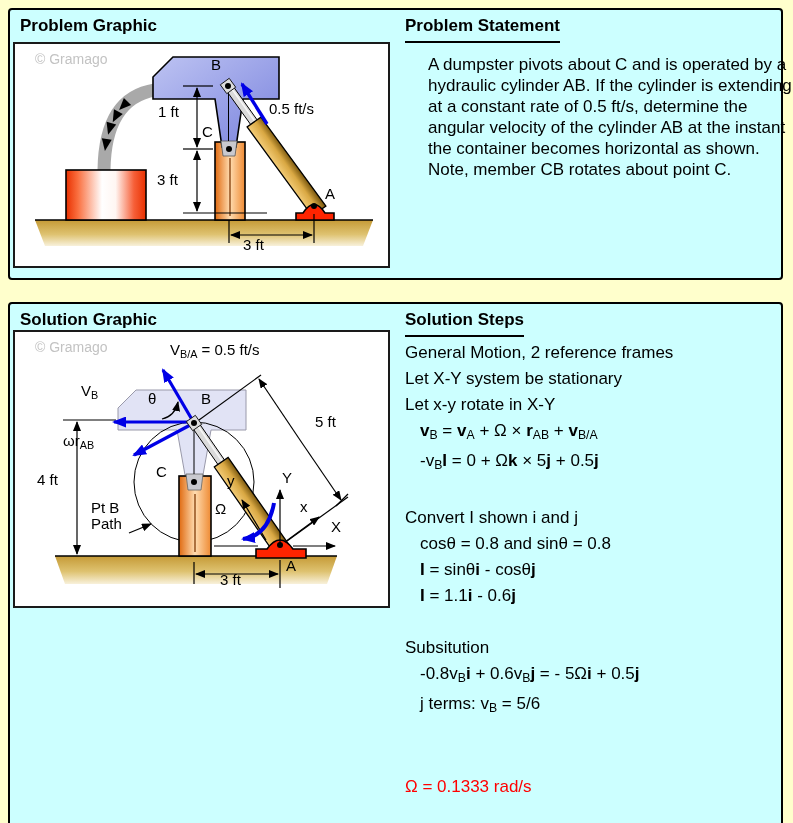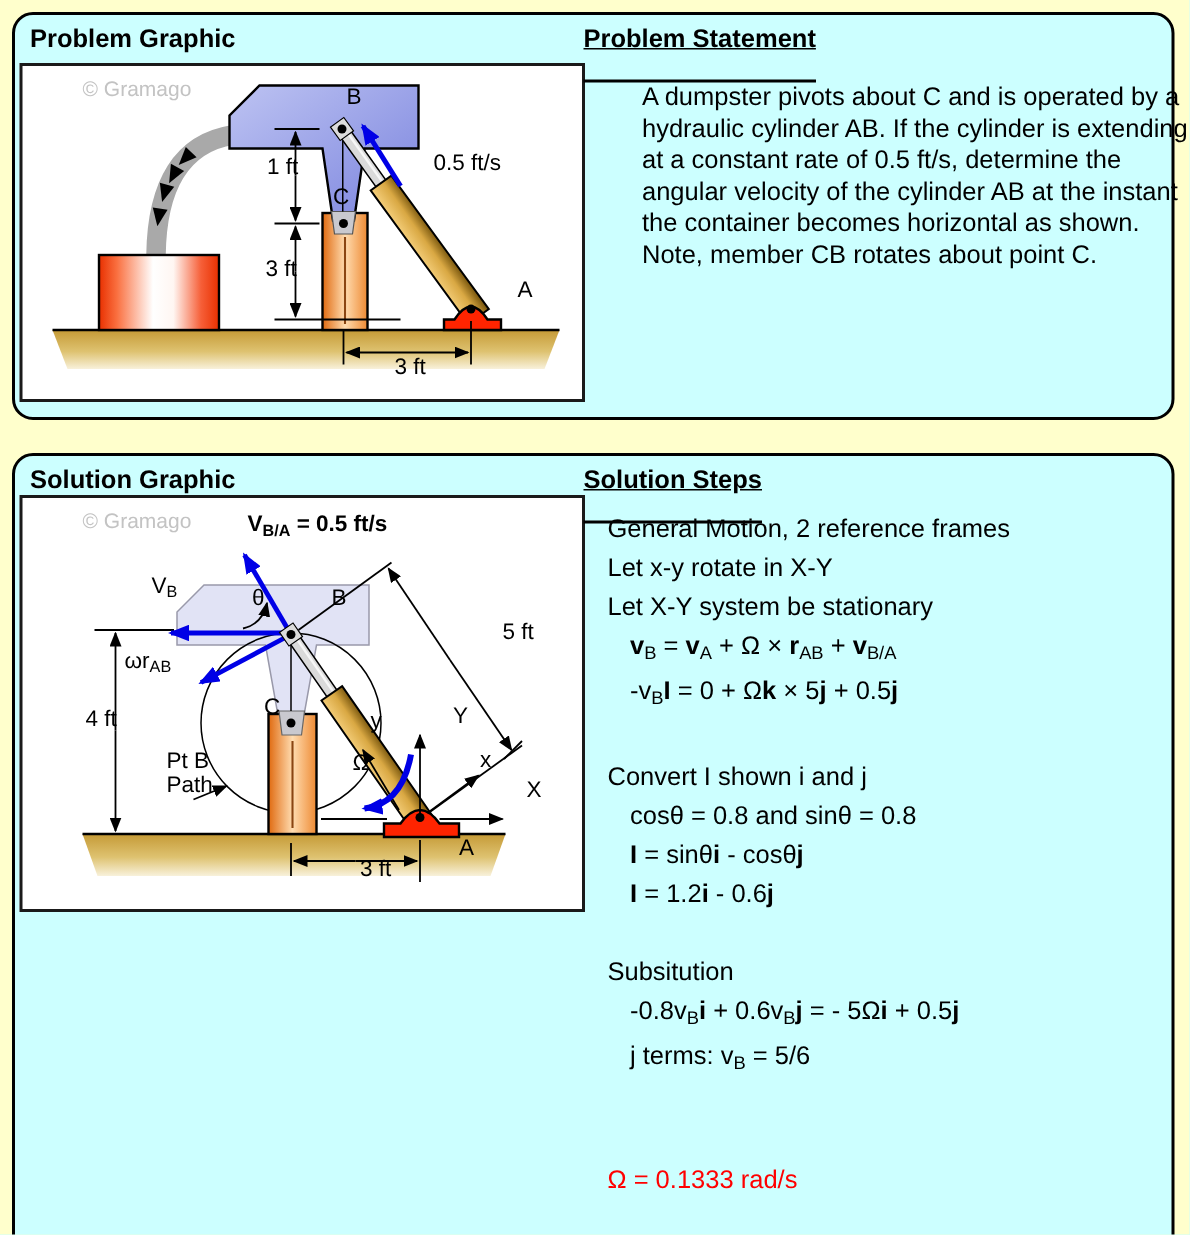--- a/index.html
+++ b/index.html
@@ -4,42 +4,42 @@
 <style>
   html,body{margin:0;padding:0;}
   body{
     width:793px;height:823px;position:relative;overflow:hidden;
     background:#FFFFCC;
     font-family:"Liberation Sans", sans-serif;
     color:#000;
   }
   .panel{
     position:absolute;left:8px;width:775px;box-sizing:border-box;
-    background:#CCFFFF;border:2px solid #000;border-radius:14px;
+    background:#CCFFFF;border:2px solid #000;border-radius:4px;
   }
   #panel-problem{top:8px;height:272px;}
   #panel-solution{top:302px;height:627px;}
   .graphic-title{
     position:absolute;left:10px;top:6px;
     font-size:17px;font-weight:bold;white-space:nowrap;
   }
   .section-title{
-    position:absolute;left:379px;top:6px;
+    position:absolute;left:395px;top:6px;
     font-size:17px;font-weight:bold;white-space:nowrap;
-    border-bottom:2px solid #000;padding-bottom:17px;text-decoration:underline;
+    border-bottom:2px solid #000;padding-bottom:5px;
   }
   .graphic-box{
     position:absolute;left:3px;width:377px;box-sizing:border-box;
     background:#FFFFFF;border:2px solid #1a1a1a;
   }
   #problem-box{top:32px;height:226px;}
   #solution-box{top:26px;height:278px;}
   .graphic-box svg{position:absolute;left:0;top:0;}
   .glabel{
-    position:absolute;font-size:15px;line-height:1.05;white-space:nowrap;margin-left:20px;
+    position:absolute;font-size:15px;line-height:1.05;white-space:nowrap;
   }
   .watermark{color:#C3C3C3;font-size:14px;}
   .sb{font-size:0.72em;vertical-align:-0.28em;letter-spacing:0;}
   .b{font-weight:bold;}
   .statement{
     position:absolute;left:418px;top:44px;width:375px;
     font-size:17px;line-height:21px;
   }
   .steps{
     position:absolute;left:395px;top:36px;width:378px;
@@ -255,21 +255,21 @@
 
       <g>
         <rect x="173.5" y="85.5" width="11" height="11" transform="rotate(55 179 91)" fill="#DCDCDC" stroke="#000" stroke-width="0.8"></rect>
         <circle cx="179" cy="91" r="3" fill="#000"></circle>
         <circle cx="179" cy="150" r="3" fill="#000"></circle>
         <circle cx="265" cy="213" r="3" fill="#000"></circle>
       </g>
     </svg>
 
     <div class="glabel watermark" style="left:20px;top:8px;">© Gramago</div>
-    <div class="glabel" style="left:130px;top:10px;font-weight:bold;"><span>V</span><span class="sb">B/A</span><span> = 0.5 ft/s</span></div>
+    <div class="glabel" style="left:155px;top:10px;"><span>V</span><span class="sb">B/A</span><span> = 0.5 ft/s</span></div>
     <div class="glabel" style="left:66px;top:51px;"><span>V</span><span class="sb">B</span></div>
     <div class="glabel" style="left:133px;top:59px;">θ</div>
     <div class="glabel" style="left:186px;top:59px;">B</div>
     <div class="glabel" style="left:300px;top:82px;">5 ft</div>
     <div class="glabel" style="left:48px;top:101px;"><span>ωr</span><span class="sb">AB</span></div>
     <div class="glabel" style="left:141px;top:132px;">C</div>
     <div class="glabel" style="left:22px;top:140px;">4 ft</div>
     <div class="glabel" style="left:212px;top:141px;">y</div>
     <div class="glabel" style="left:267px;top:138px;">Y</div>
     <div class="glabel" style="left:200px;top:169px;">Ω</div>
@@ -279,29 +279,29 @@
       <div>Pt B</div>
       <div>Path</div>
     </div>
     <div class="glabel" style="left:205px;top:240px;">3 ft</div>
     <div class="glabel" style="left:271px;top:226px;">A</div>
   </div>
 
   <div class="section-title">Solution Steps</div>
   <div class="steps">
       <div class="step-line"><span>General Motion, 2 reference frames</span></div>
+      <div class="step-line"><span>Let X-Y system be stationary</span></div>
       <div class="step-line"><span>Let x-y rotate in X-Y</span></div>
-      <div class="step-line"><span>Let X-Y system be stationary</span></div>
       <div class="step-line ind"><span class="b">v</span><span class="sb">B</span><span> = </span><span class="b">v</span><span class="sb">A</span><span> + Ω × </span><span class="b">r</span><span class="sb">AB</span><span> + </span><span class="b">v</span><span class="sb">B/A</span></div>
       <div class="step-line ind"><span>-v</span><span class="sb">B</span><span class="b">I</span><span> = 0 + Ω</span><span class="b">k</span><span> × 5</span><span class="b">j</span><span> + 0.5</span><span class="b">j</span></div>
       <div class="step-line gap"></div>
       <div class="step-line"><span>Convert I shown i and j</span></div>
       <div class="step-line ind"><span>cosθ = 0.8 and sinθ = 0.8</span></div>
       <div class="step-line ind"><span class="b">I</span><span> = sinθ</span><span class="b">i</span><span> - cosθ</span><span class="b">j</span></div>
-      <div class="step-line ind"><span class="b">I</span><span> = 1.2</span><span class="b">i</span><span> - 0.6</span><span class="b">j</span></div>
+      <div class="step-line ind"><span class="b">I</span><span> = 1.1</span><span class="b">i</span><span> - 0.6</span><span class="b">j</span></div>
       <div class="step-line gap"></div>
       <div class="step-line"><span>Subsitution</span></div>
       <div class="step-line ind"><span>-0.8v</span><span class="sb">B</span><span class="b">i</span><span> + 0.6v</span><span class="sb">B</span><span class="b">j</span><span> = - 5Ω</span><span class="b">i</span><span> + 0.5</span><span class="b">j</span></div>
       <div class="step-line ind"><span>j terms: v</span><span class="sb">B</span><span> = 5/6</span></div>
       <div class="step-line gap"></div>
       <div class="step-line gap"></div>
       <div class="step-line red"><span>Ω = 0.1333 rad/s</span></div>
     </div>
 </div>
 

